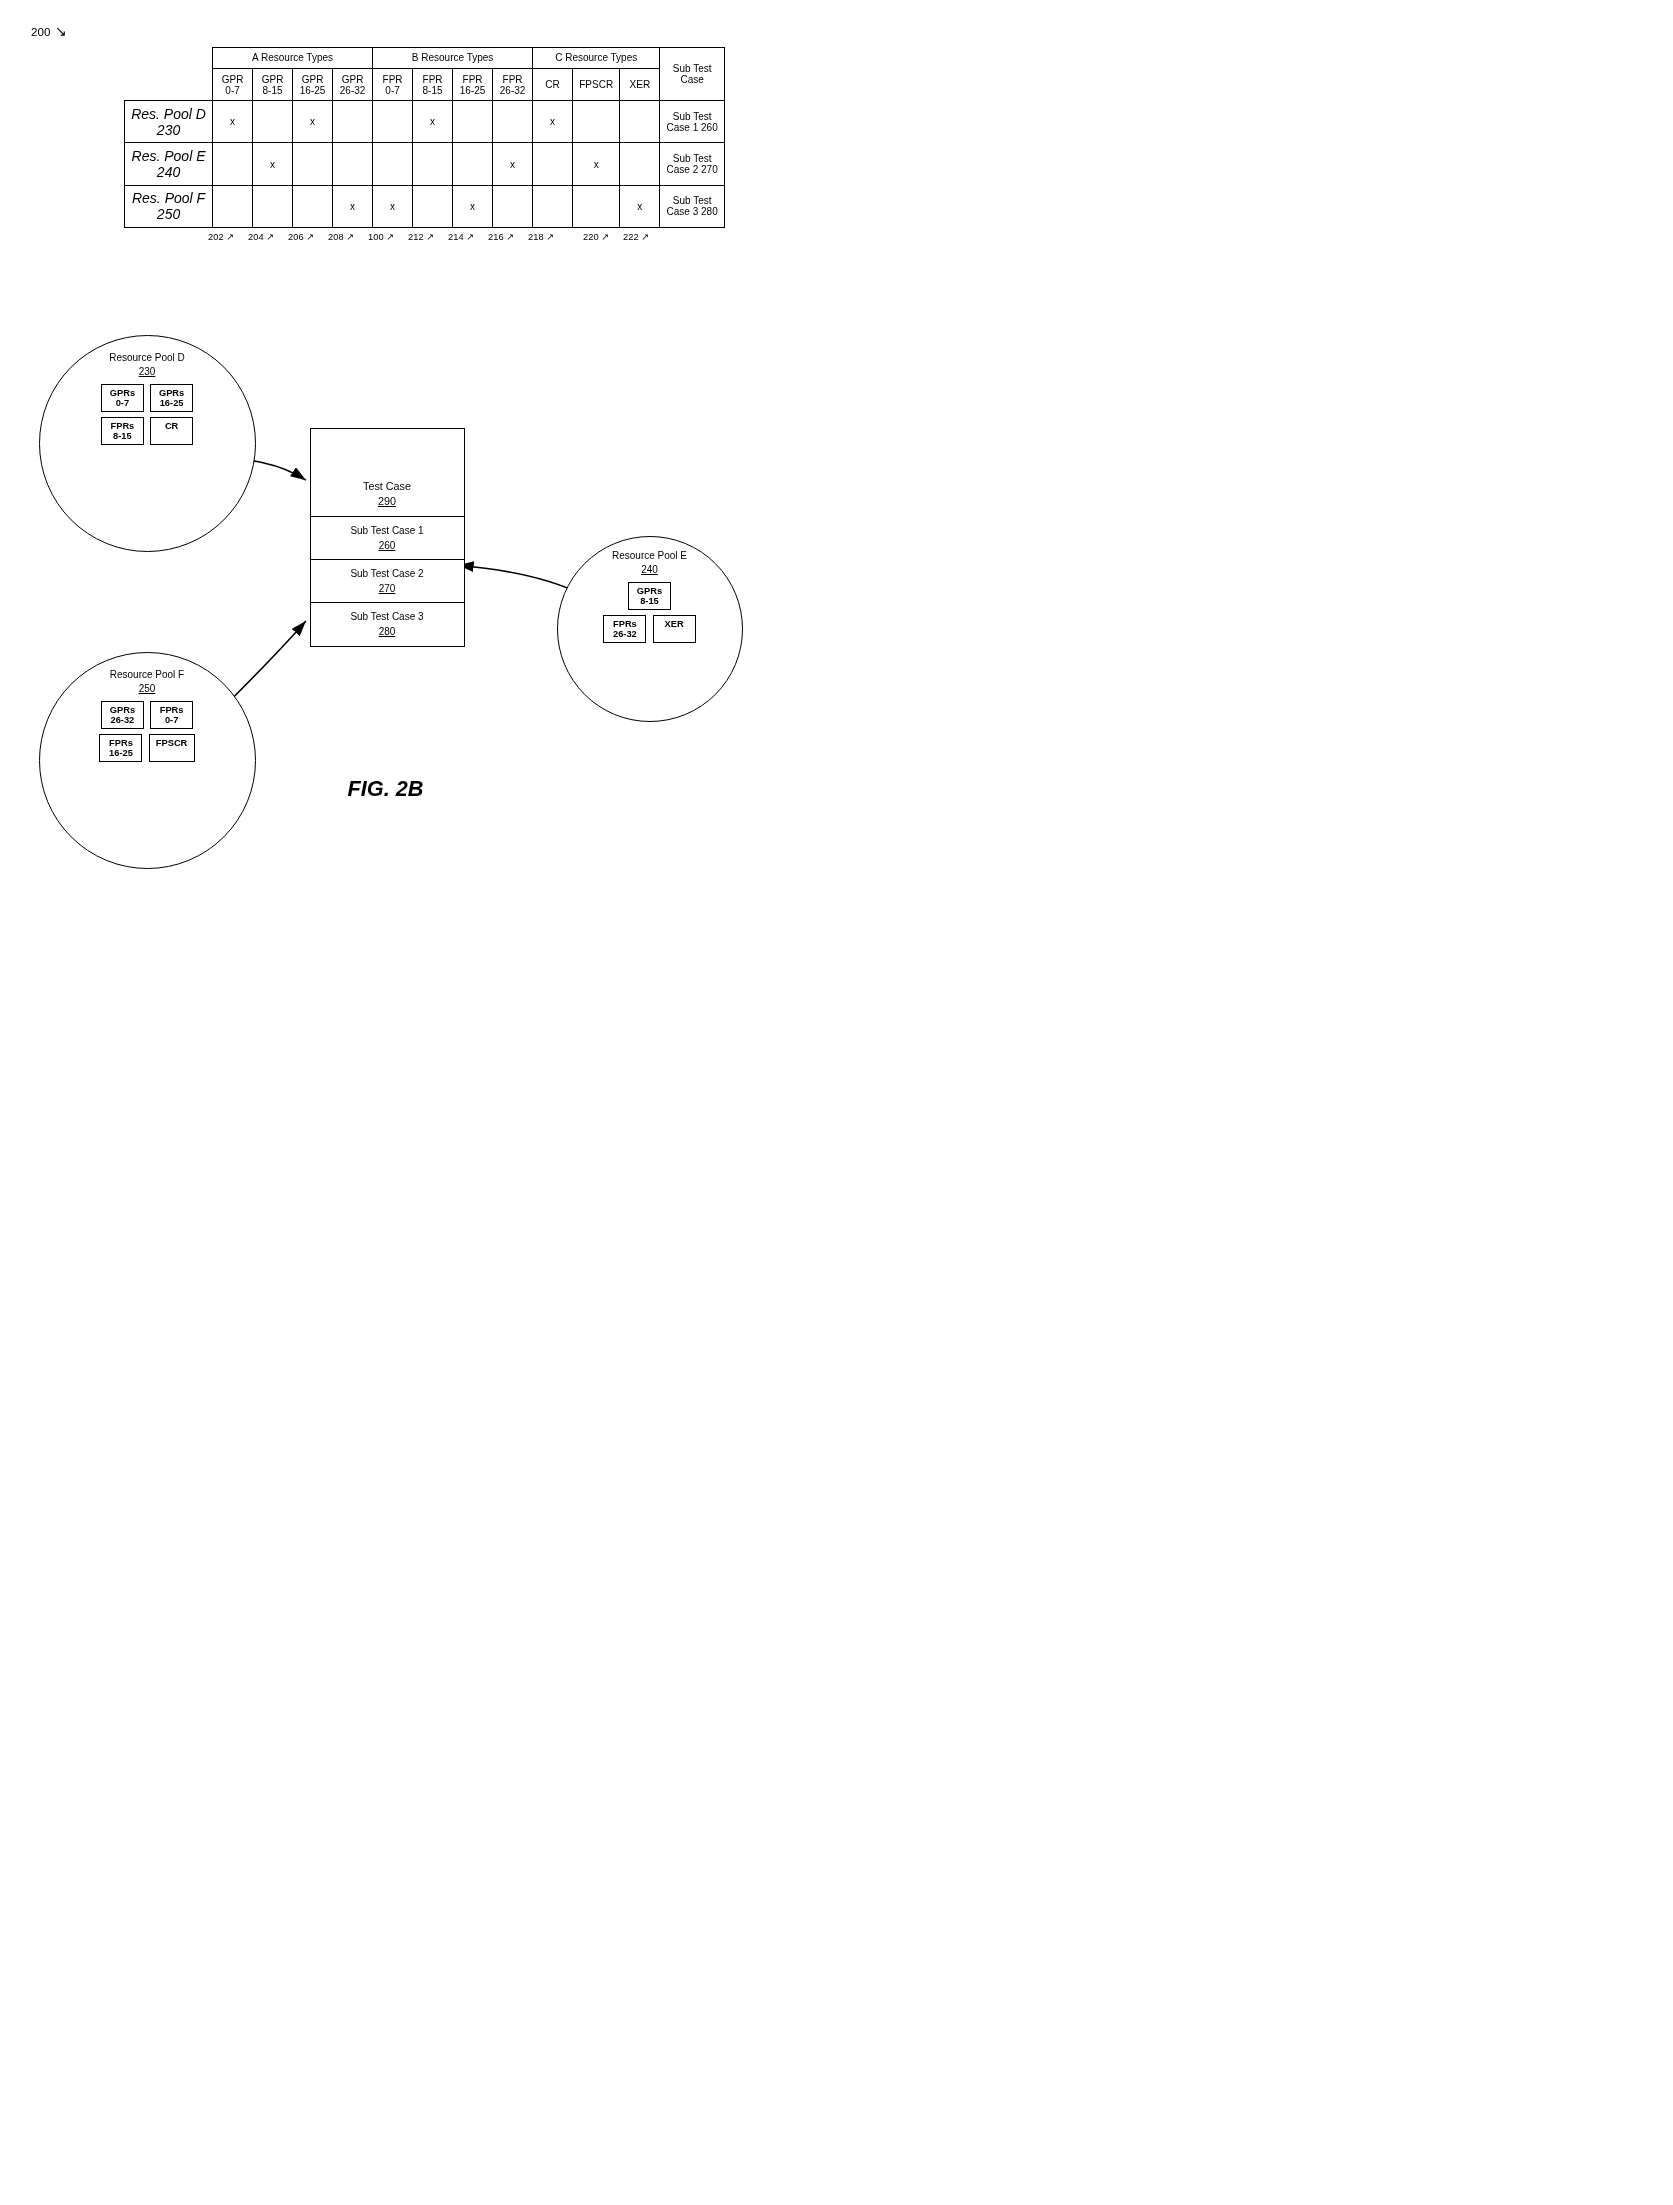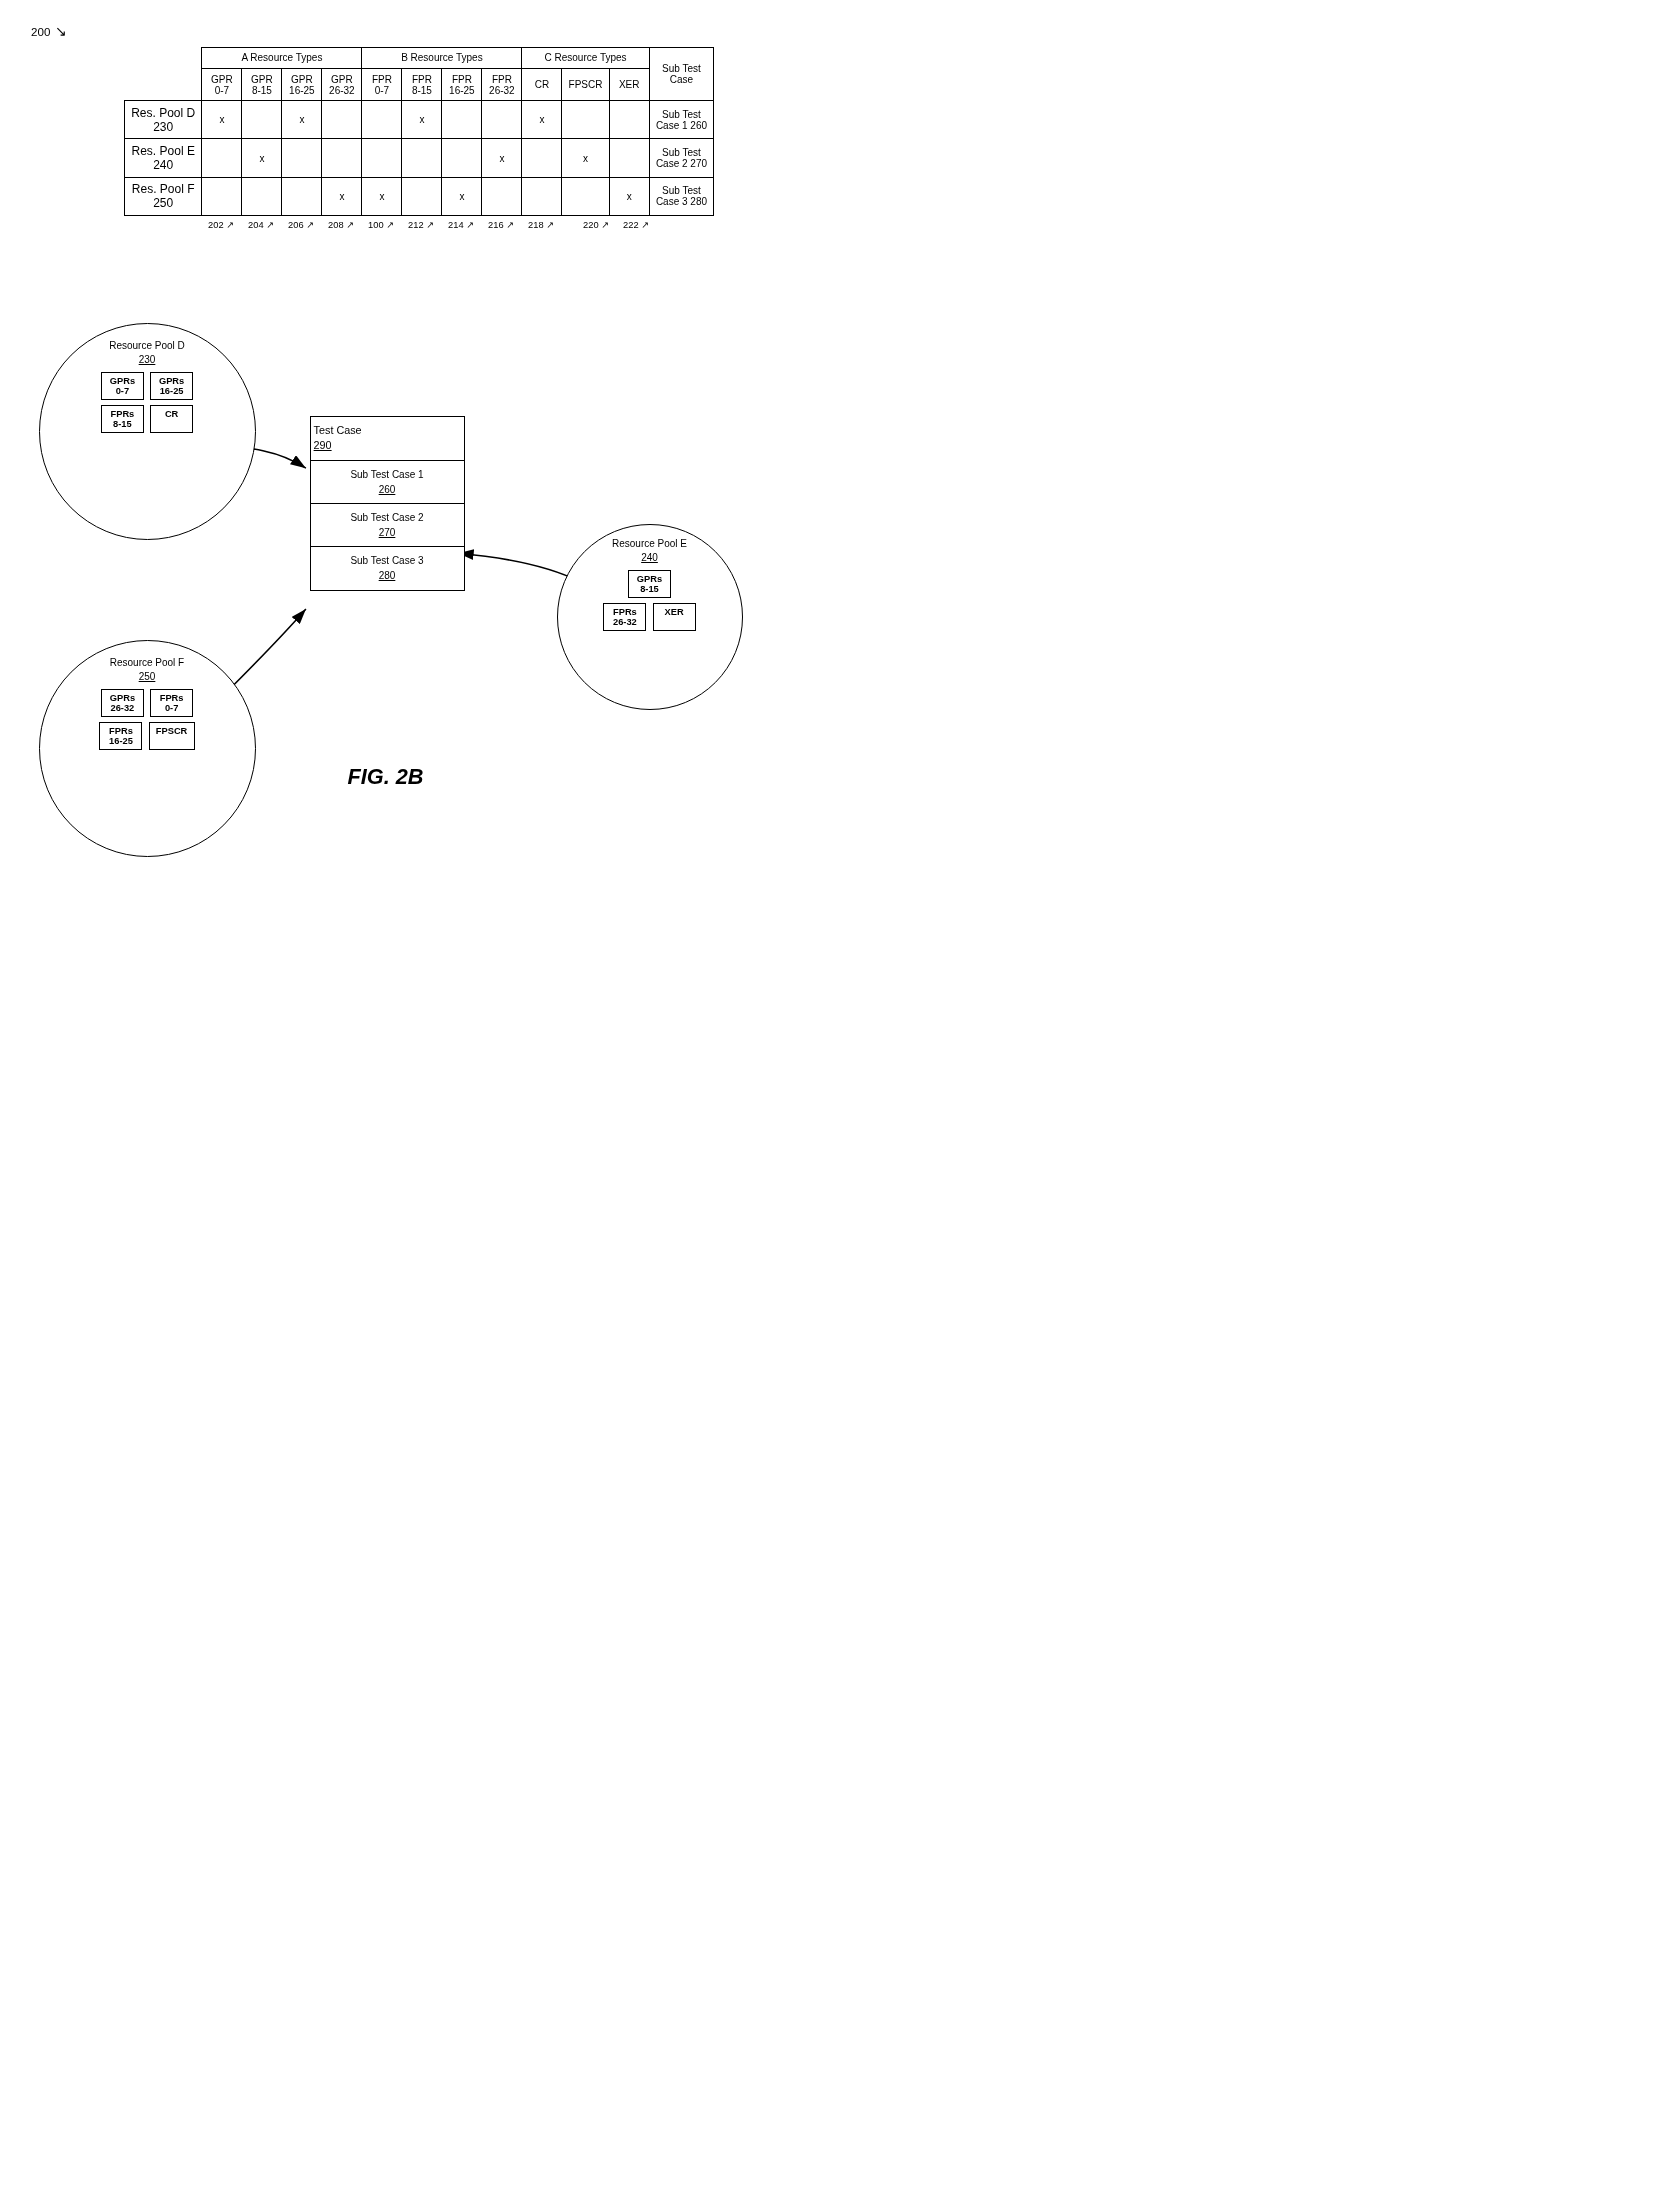--- a/index.html
+++ b/index.html
@@ -37,23 +37,24 @@
     }
 
     table.main-table .header-group {
       border-bottom: none;
       font-weight: normal;
       font-size: 10px;
     }
 
     .row-header {
       text-align: center;
-      font-size: 12px;
+      font-size: 14px;
       border: 0.8px solid #000;
       padding: 4.6px 7.7px;
+      font-style: italic;
     }
 
     .fig-title {
       text-align: center;
       font-size: 21.7px;
       font-style: italic;
       font-weight: bold;
       margin-top: 12.4px;
       margin-left: 62px;
     }
@@ -105,25 +106,26 @@
     
     .test-case-box {
       position: absolute;
       border: 1.5px solid #000;
       background: white;
       width: 155px;
       font-size: 10.8px;
     }
 
     .test-case-header {
-      text-align: left;
+      text-align: center;
       padding: 6.2px 3.1px;
       border-bottom: 0.8px solid #000;
       font-size: 10.8px;
       line-height: 1.4;
+      margin-top: 44px;
     }
 
     .test-case-row {
       text-align: center;
       padding: 6.2px 3.1px;
       border-bottom: 0.8px solid #000;
       font-size: 10px;
       line-height: 1.5;
     }
 

